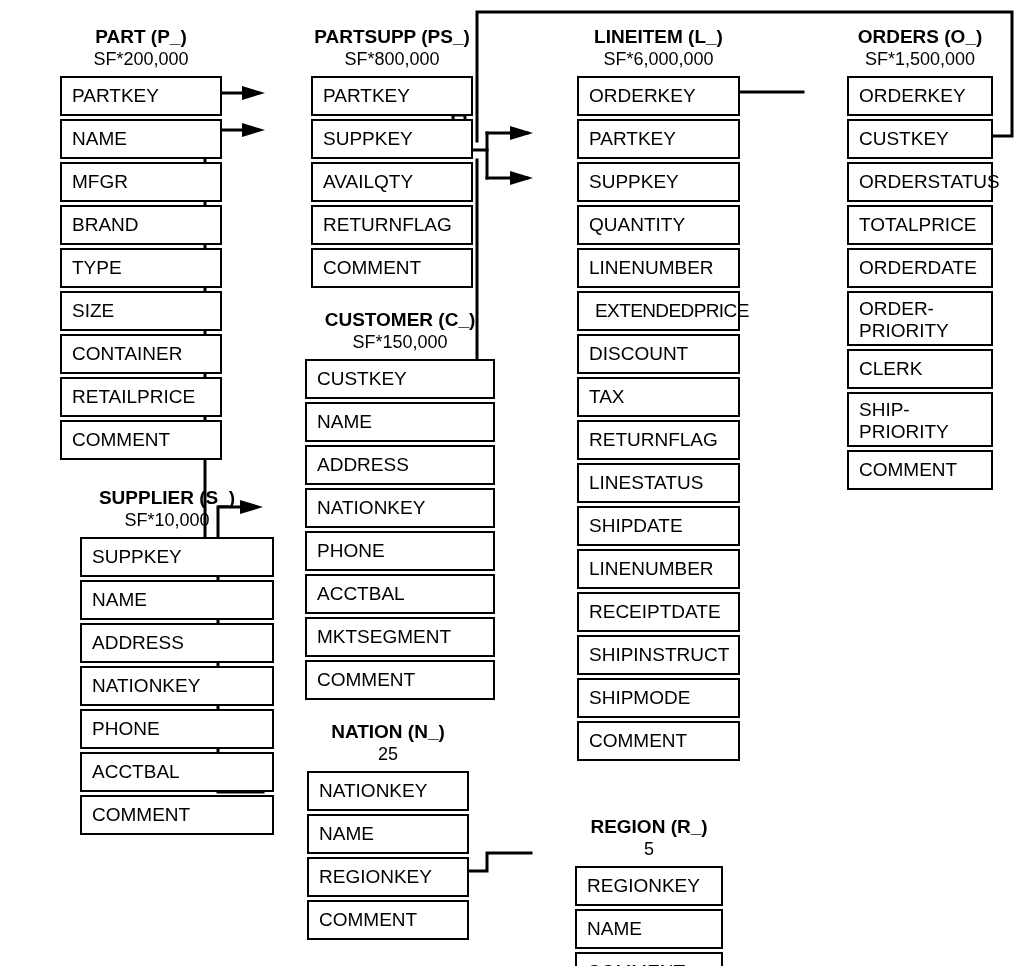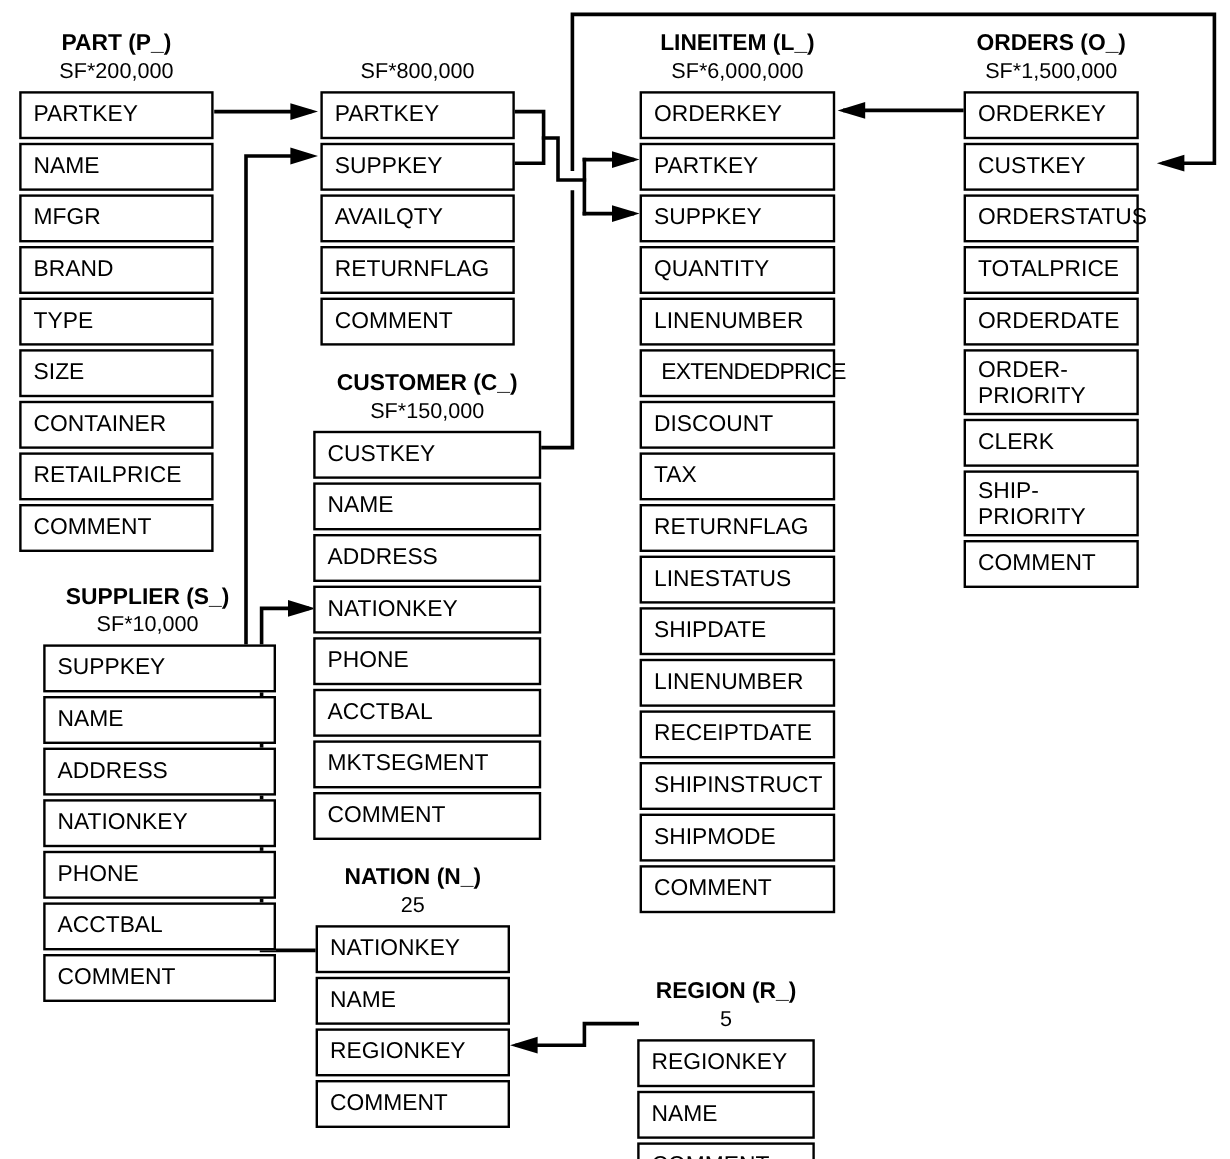--- a/index.html
+++ b/index.html
@@ -1,21 +1,21 @@
 <!DOCTYPE html>
 <html><head>
 <meta charset="utf-8">
 <style>
   html,body{margin:0;padding:0;background:#ffffff;}
   #canvas{
     position:relative;width:1025px;height:966px;background:#ffffff;
     font-family:"Liberation Sans",sans-serif;color:#000;overflow:hidden;
   }
   #wires{position:absolute;left:0;top:0;width:1025px;height:966px;}
-  .table{position:absolute;}
+  .table{position:absolute;margin-left:44px;}
   .thead{
     position:absolute;bottom:100%;left:-30px;right:-30px;
     padding-bottom:6px;text-align:center;line-height:22px;
   }
   .ttitle{font-weight:bold;font-size:19px;white-space:nowrap;}
   .tsub{font-size:18px;white-space:nowrap;}
   .rows{display:block;}
   .row{
     box-sizing:border-box;height:40px;margin-bottom:3px;
     border:2px solid #000;background:#fff;
@@ -84,20 +84,21 @@
         <div class="row">BRAND</div>
         <div class="row">TYPE</div>
         <div class="row">SIZE</div>
         <div class="row">CONTAINER</div>
         <div class="row">RETAILPRICE</div>
         <div class="row">COMMENT</div>
       </div>
     </div>
     <div class="table" style="left: 267px; top: 76px; width: 162px;">
       <div class="thead">
+        <div class="ttitle">PARTSUPP (PS_)</div>
         <div class="tsub">SF*800,000</div>
       </div>
       <div class="rows">
         <div class="row">PARTKEY</div>
         <div class="row">SUPPKEY</div>
         <div class="row">AVAILQTY</div>
         <div class="row">RETURNFLAG</div>
         <div class="row">COMMENT</div>
       </div>
     </div>

